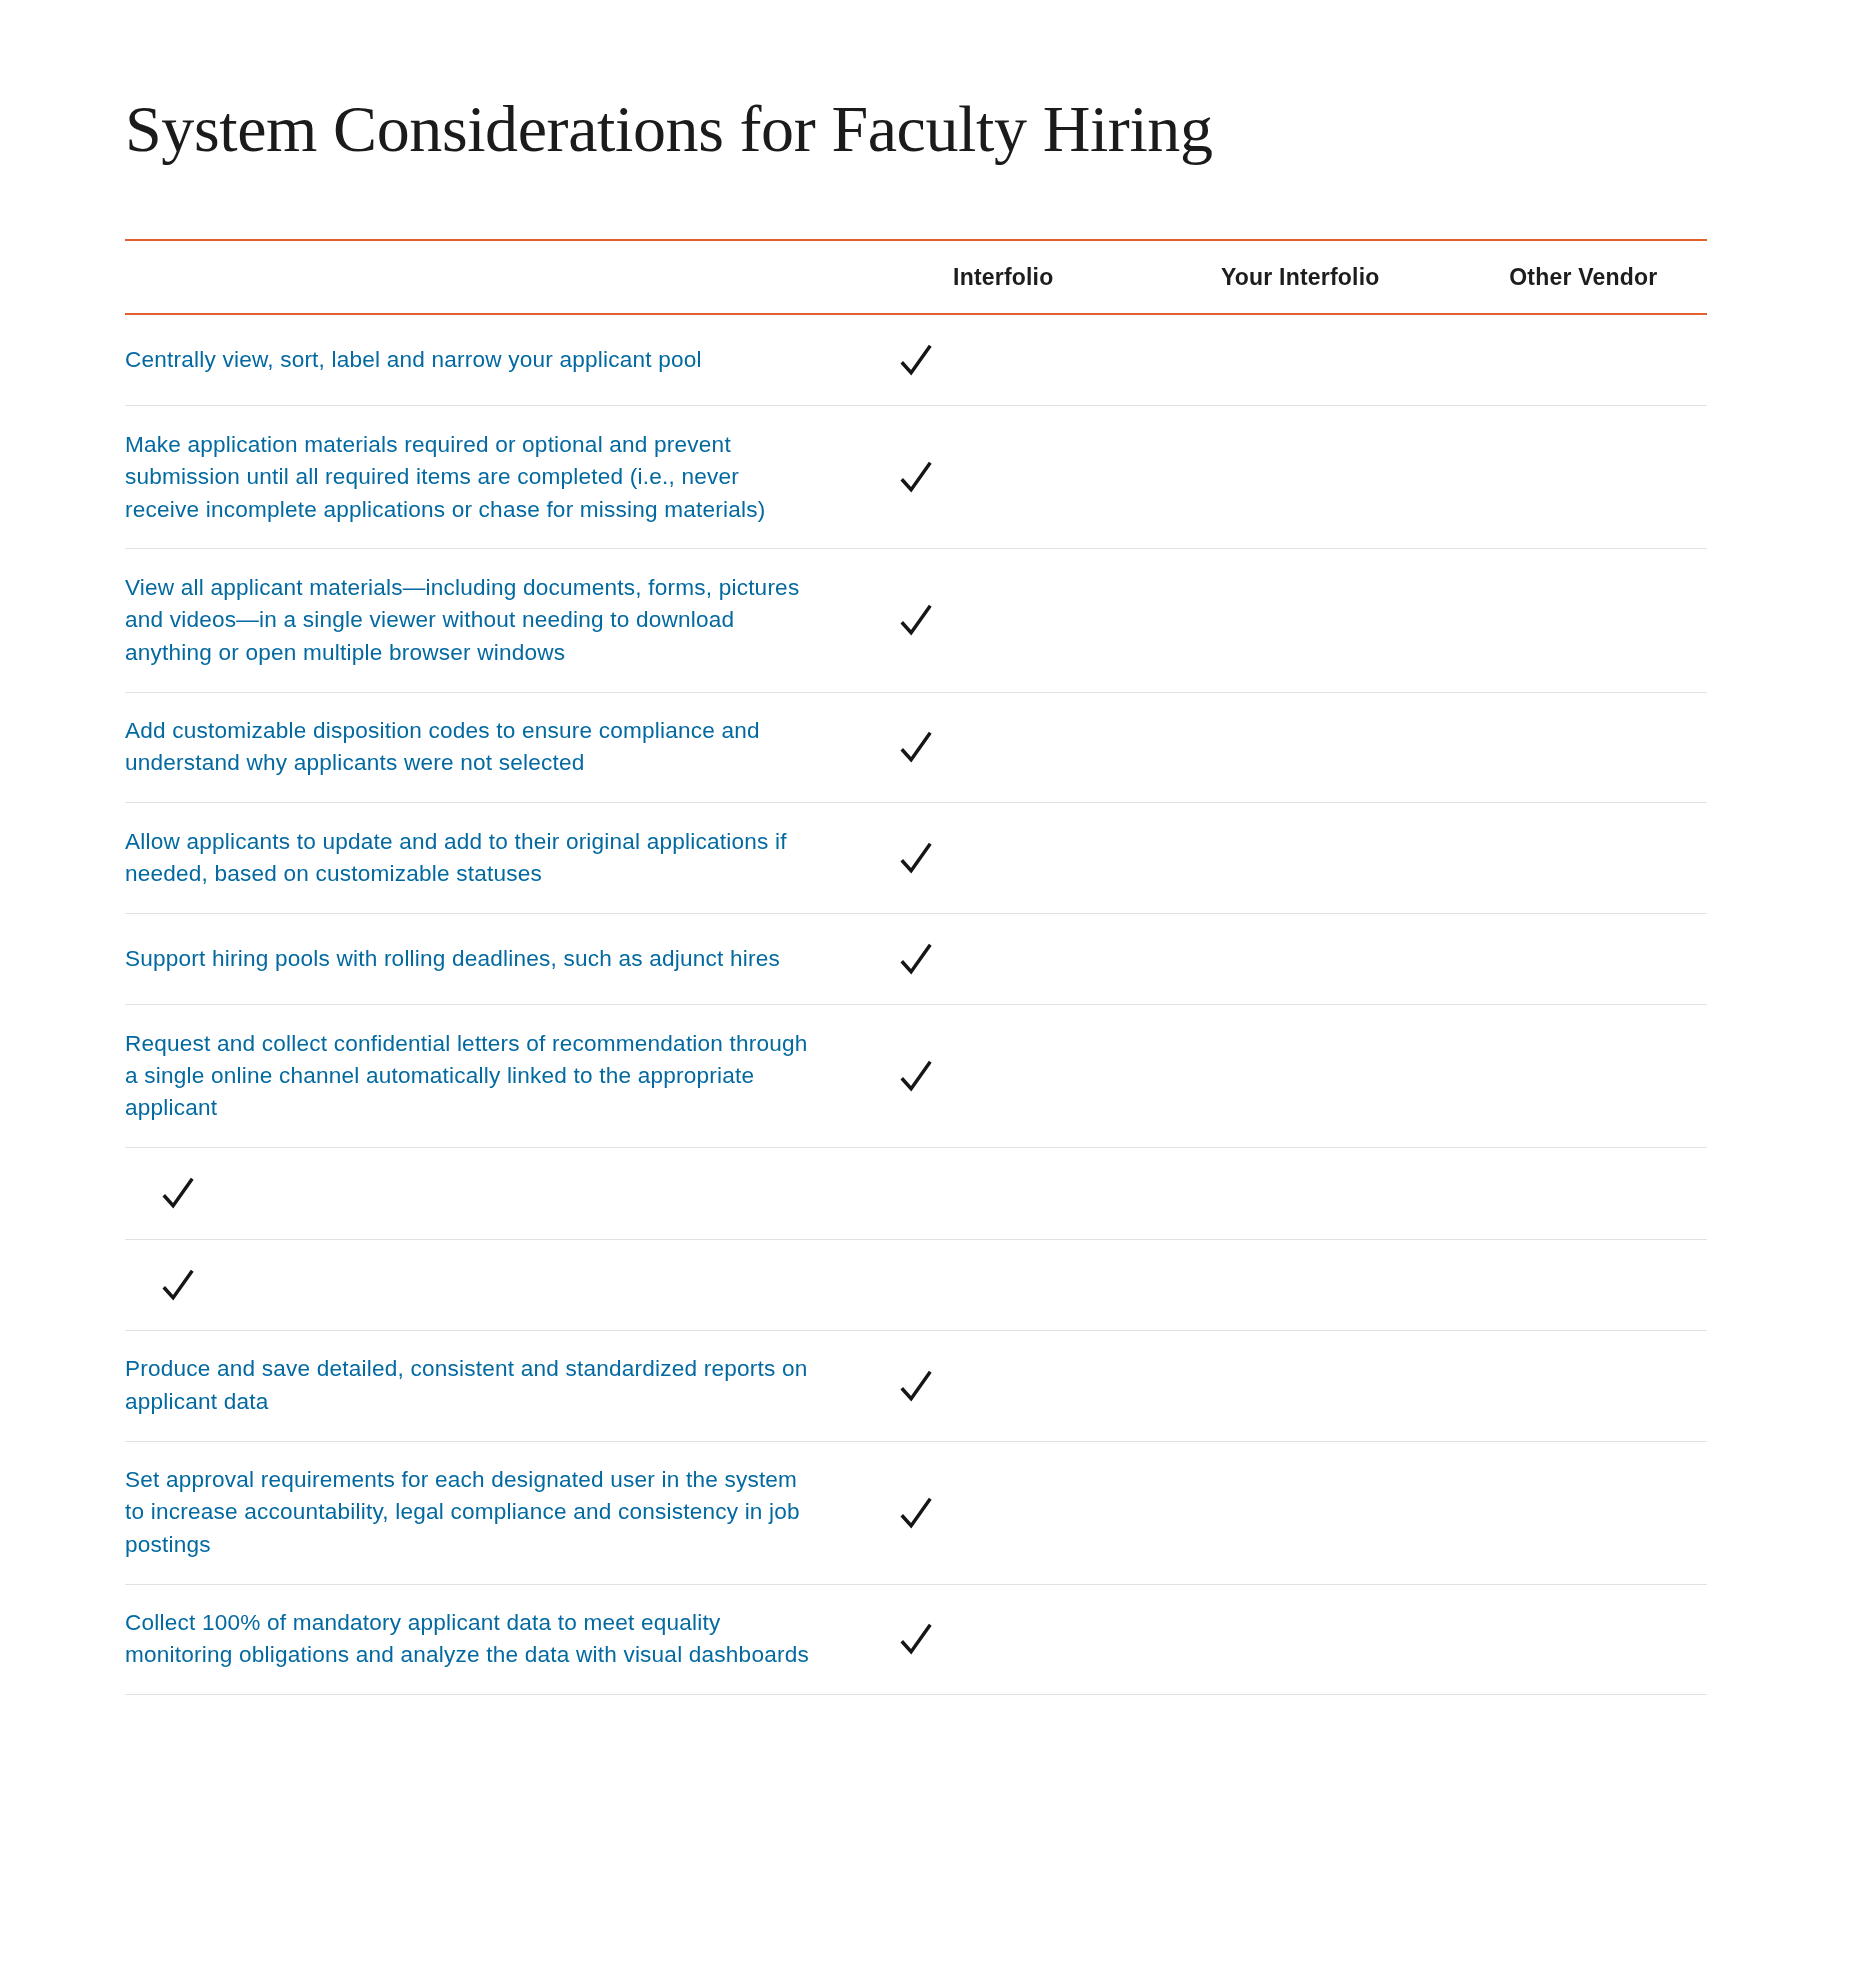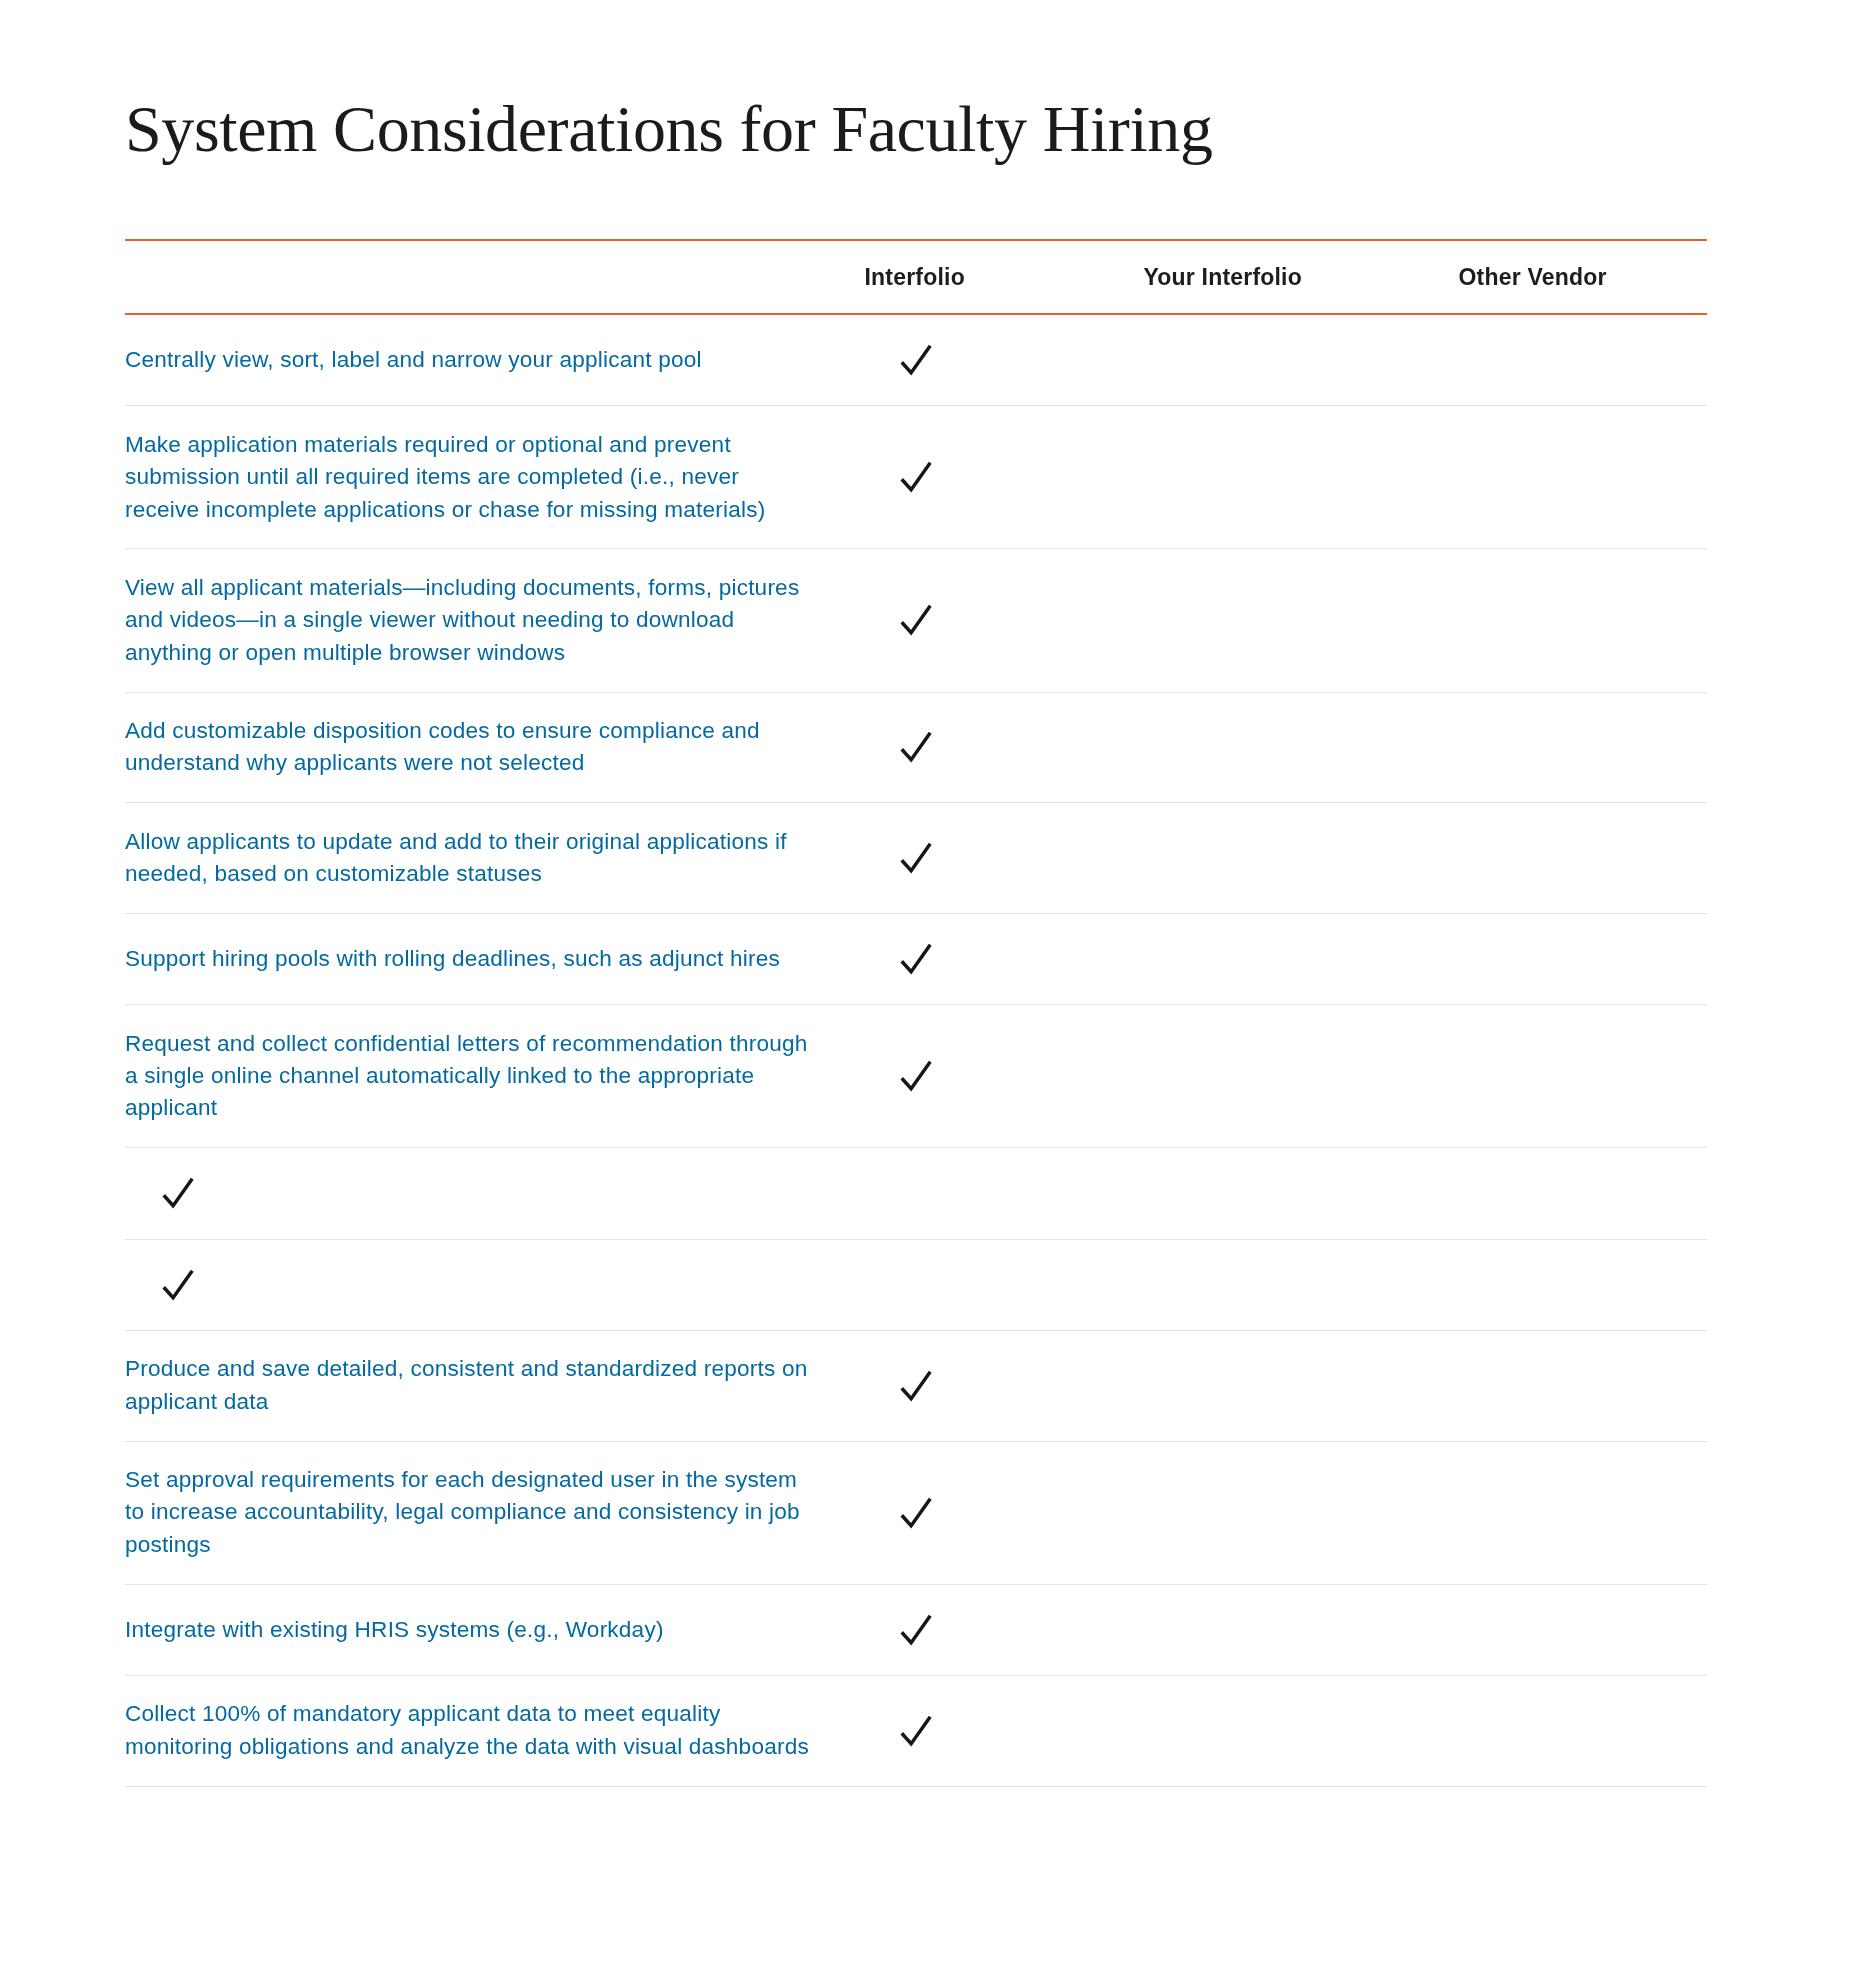--- a/index.html
+++ b/index.html
@@ -34,20 +34,21 @@
     width: 100%;
   }
 
   .header-row {
     display: grid;
     grid-template-columns: 738px 279px 315px 251px;
     align-items: center;
     border-top: 2.3px solid var(--accent);
     border-bottom: 2.3px solid var(--accent);
     padding: 22.6px 0 22.6px 0;
+    text-align: center;
   }
 
   .header-cell {
     font-size: 23px;
     font-weight: bold;
     color: #1d1d1d;
     letter-spacing: 0.2px;
   }
 
   .check-col-pad {
@@ -222,32 +223,20 @@
             <span class="check-icon">
               <svg width="42" height="42" viewBox="0 0 56 56">
                 <path d="M9 31 L21.5 45 L47 9" fill="none" stroke="#161616" stroke-width="4.6" stroke-linecap="butt" stroke-linejoin="miter"></path>
               </svg>
             </span>
           </div>
           <div class="check-cell"></div>
           <div class="check-cell"></div>
         </div>
         <div class="row">
-          <div class="feature-cell">Integrate with existing HRIS systems (e.g., Workday)</div>
-          <div class="check-cell">
-            <span class="check-icon">
-              <svg width="42" height="42" viewBox="0 0 56 56">
-                <path d="M9 31 L21.5 45 L47 9" fill="none" stroke="#161616" stroke-width="4.6" stroke-linecap="butt" stroke-linejoin="miter"></path>
-              </svg>
-            </span>
-          </div>
-          <div class="check-cell"></div>
-          <div class="check-cell"></div>
-        </div>
-        <div class="row">
           <div class="feature-cell">Collect 100% of mandatory applicant data to meet equality monitoring obligations and analyze the data with visual dashboards</div>
           <div class="check-cell">
             <span class="check-icon">
               <svg width="42" height="42" viewBox="0 0 56 56">
                 <path d="M9 31 L21.5 45 L47 9" fill="none" stroke="#161616" stroke-width="4.6" stroke-linecap="butt" stroke-linejoin="miter"></path>
               </svg>
             </span>
           </div>
           <div class="check-cell"></div>
           <div class="check-cell"></div>

